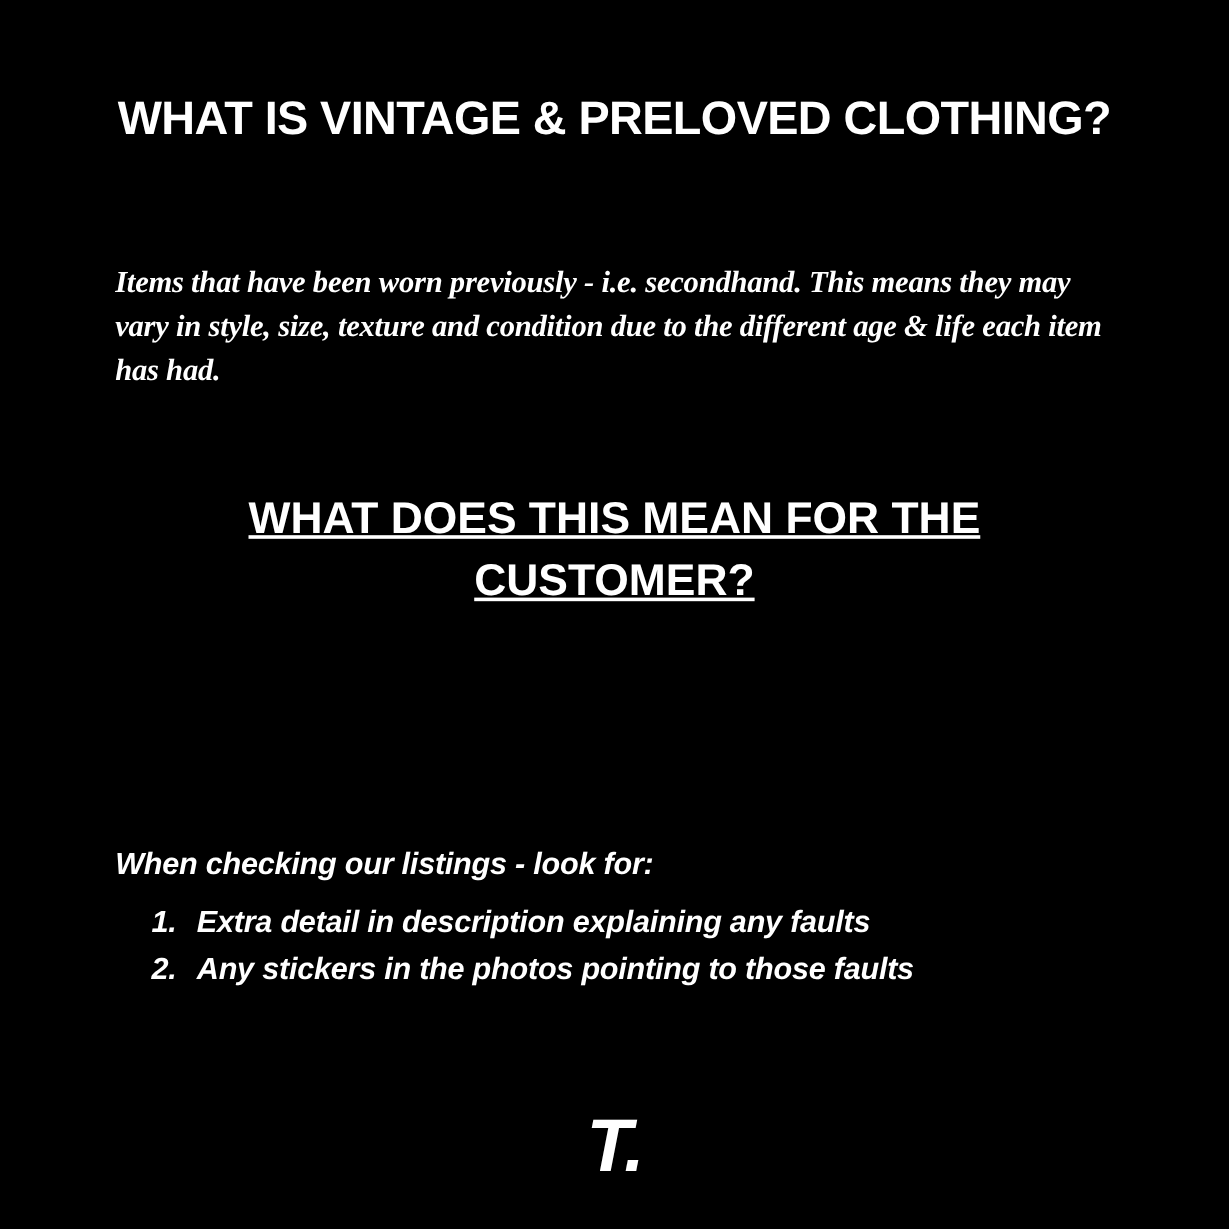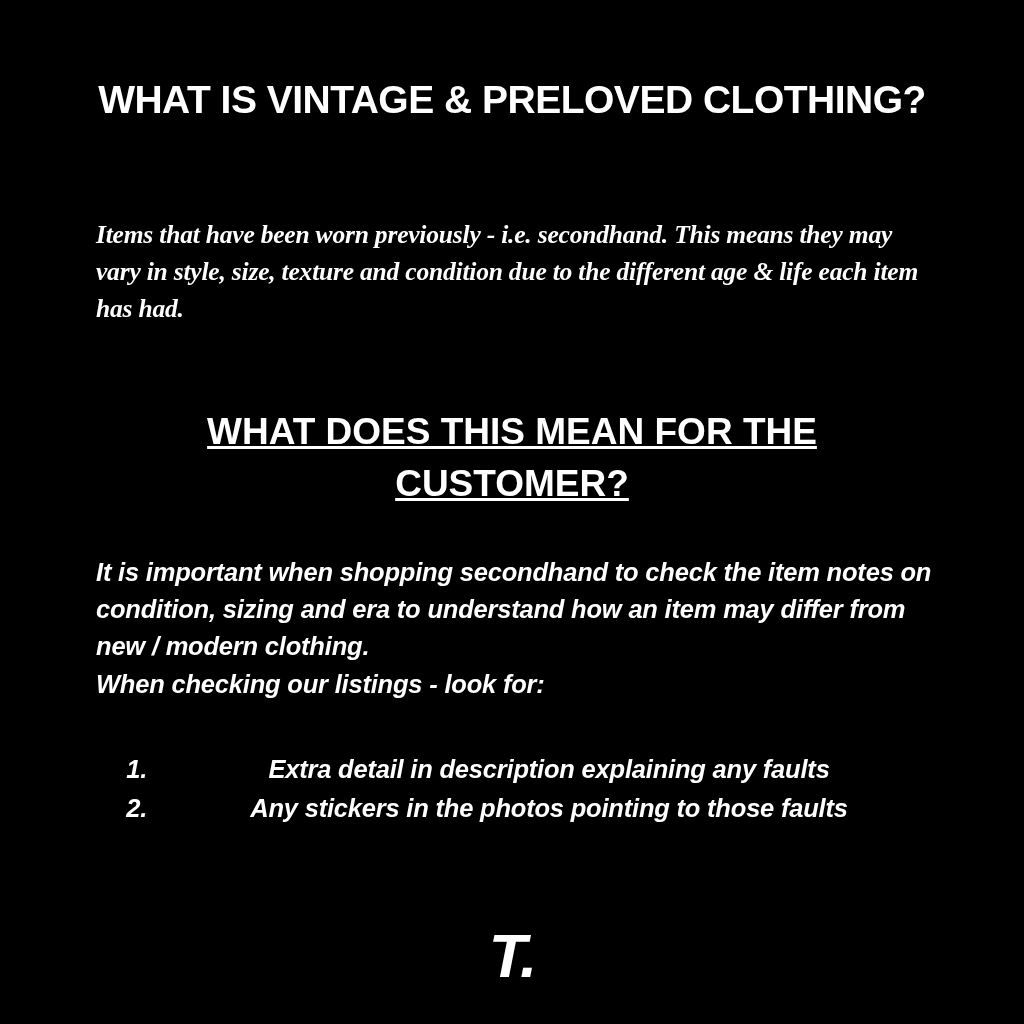--- a/index.html
+++ b/index.html
@@ -53,27 +53,26 @@
     left: 96px;
     right: 90px;
     font-style: italic;
     font-weight: bold;
     font-size: 25.5px;
     line-height: 1.46;
     letter-spacing: -0.2px;
   }
   .para-1 { top: 190px; font-family: Liberation Serif, serif; }
   .para-2 { top: 528px; }
-  .para-3 { top: 640px; }
+  .para-3 { top: 676px; }
   .list-wrap {
     position: absolute;
     left: 96px;
     right: 90px;
     top: 750px;
-    text-align: center;
   }
   ol.faults {
     margin: 0;
     padding-left: 58px;
     font-style: italic;
     font-weight: bold;
     font-size: 25.5px;
     line-height: 1.53;
     letter-spacing: -0.2px;
   }
@@ -98,21 +97,20 @@
 <body>
 
 <div class="page">
 
   <h1 class="h1 title-main">WHAT IS VINTAGE &amp; PRELOVED CLOTHING?</h1>
 
   <p class="body-block para-1">Items that have been worn previously - i.e. secondhand. This means they may vary in style, size, texture and condition due to the different age &amp; life each item has had.</p>
 
   <h2 class="section-title">WHAT DOES THIS MEAN FOR THE CUSTOMER?</h2>
 
-  <p class="body-block para-2">It is important when shopping secondhand to check the item notes on condition, sizing and era to understand how an item may differ from new / modern clothing.</p>
 
   <p class="body-block para-3">When checking our listings - look for:</p>
 
   <div class="list-wrap">
     <ol class="faults">
       <li>Extra detail in description explaining any faults</li>
       <li>Any stickers in the photos pointing to those faults</li>
     </ol>
   </div>
 

